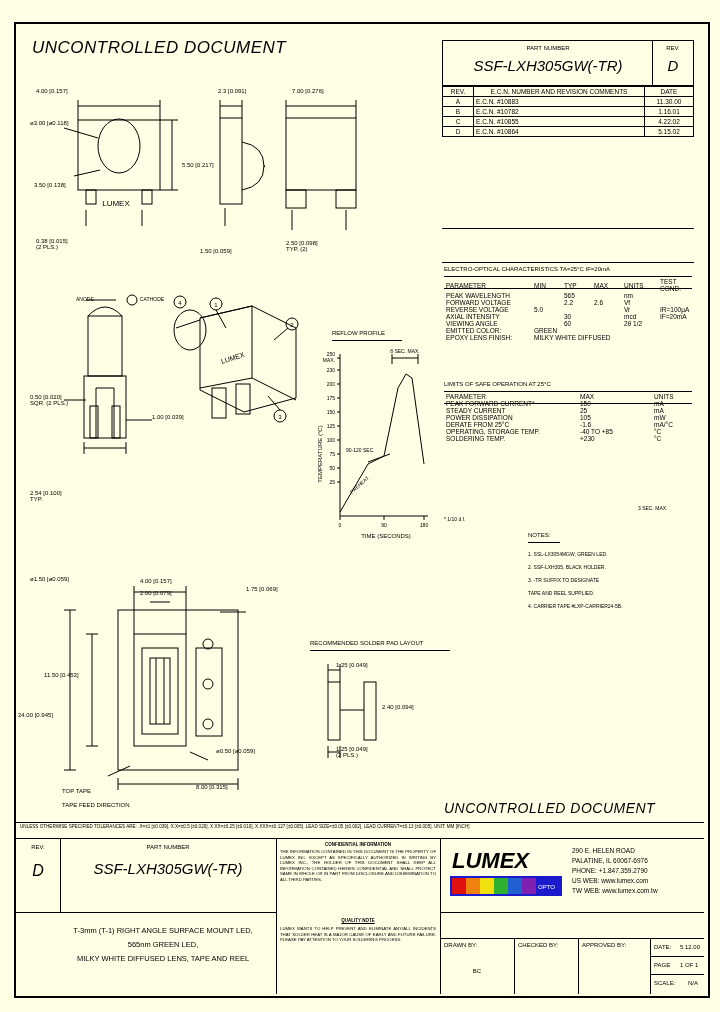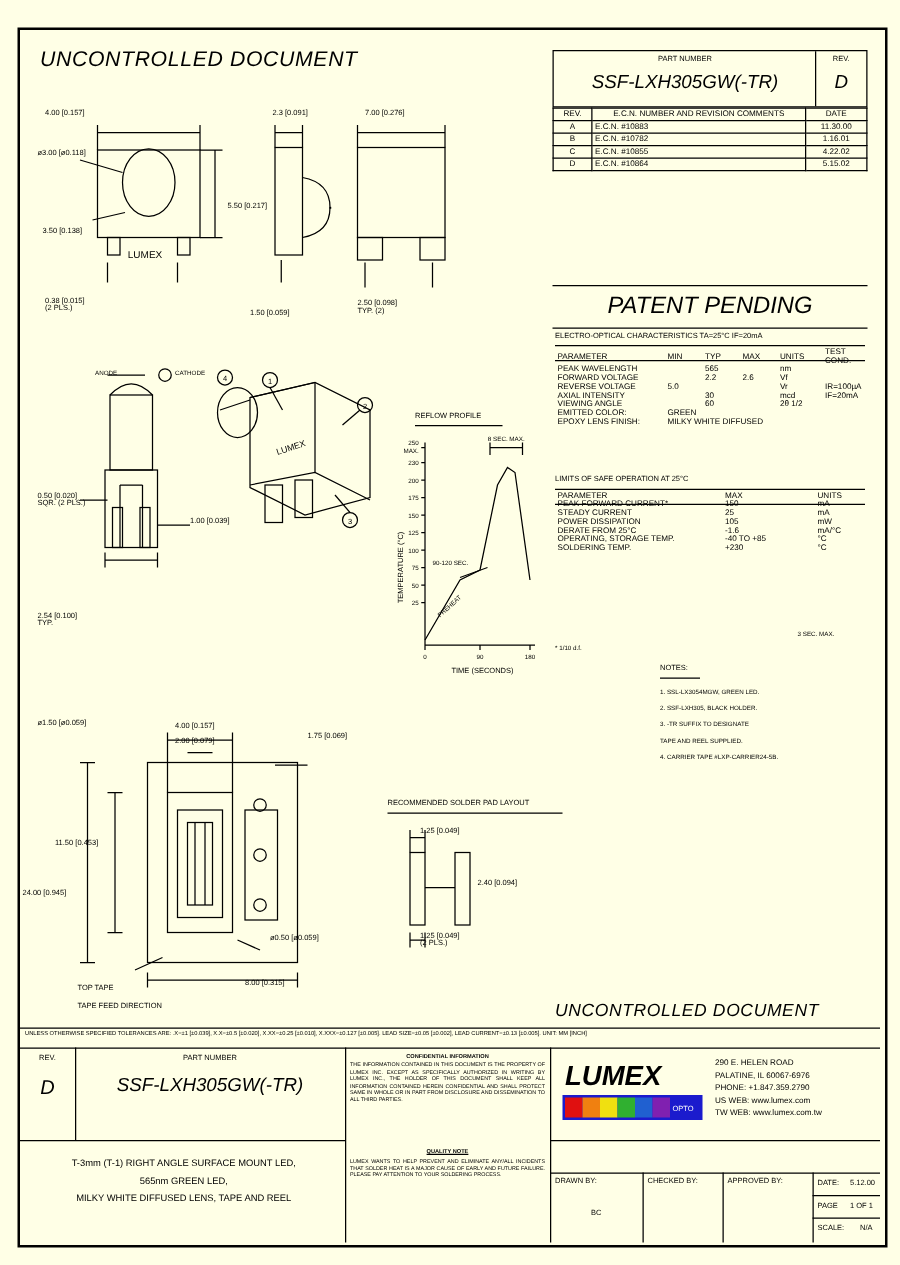--- a/index.html
+++ b/index.html
@@ -70,21 +70,20 @@
     <tr>
       <td style="text-align:center;">D</td>
       <td>E.C.N. #10864</td>
       <td style="text-align:center;">5.15.02</td>
     </tr>
   </tbody>
     </table>
 
   <div class="lineh" style="left:442px;top:228px;width:252px;"></div>
 
-  <div class="abs patent" style="left:442px;top:234px;width:252px;">PATENT PENDING</div>
   <div class="lineh" style="left:442px;top:262px;width:252px;"></div>
 
   <div class="abs xs" style="left:444px;top:266px;width:250px;">ELECTRO-OPTICAL CHARACTERISTICS TA=25°C          IF=20mA</div>
   <table class="nb abs" style="left:444px;top:278px;width:248px;">
     <tbody>
         <tr>
       <td style="width:84px;">PARAMETER</td>
       <td style="width:26px;">MIN</td>
       <td style="width:26px;">TYP</td>
       <td style="width:26px;">MAX</td>
@@ -456,21 +455,21 @@
     <div class="linev" style="left:498px;top:100px;height:56px;"></div>
     <div class="linev" style="left:562px;top:100px;height:56px;"></div>
     <div class="linev" style="left:634px;top:100px;height:56px;"></div>
     <div class="lineh" style="left:634px;top:118px;width:54px;"></div>
     <div class="lineh" style="left:634px;top:136px;width:54px;"></div>
 
     <div class="abs xs ctr" style="left:0;top:6px;width:44px;">REV.</div>
     <div class="abs ctr" style="left:0;top:24px;width:44px;font-size:16px;font-style:italic;">D</div>
     <div class="abs xs ctr" style="left:44px;top:6px;width:216px;">PART NUMBER</div>
     <div class="abs ctr ital" style="left:44px;top:22px;width:216px;font-size:15px;">SSF-LXH305GW(-TR)</div>
-    <div class="abs ctr" style="left:6px;top:86px;width:250px;font-size:7.5px;line-height:14px;white-space:pre-line;">T-3mm (T-1) RIGHT ANGLE SURFACE MOUNT LED,
+    <div class="abs ctr" style="left:22px;top:86px;width:250px;font-size:7.5px;line-height:14px;white-space:pre-line;">T-3mm (T-1) RIGHT ANGLE SURFACE MOUNT LED,
 565nm GREEN LED,
 MILKY WHITE DIFFUSED LENS, TAPE AND REEL</div>
 
     <div class="abs ctr" style="left:262px;top:4px;width:160px;font-size:4.5px;font-weight:bold;">CONFIDENTIAL INFORMATION</div>
     <div class="abs" style="left:264px;top:11px;width:156px;font-size:4.3px;line-height:5.6px;text-align:justify;">THE INFORMATION CONTAINED IN THIS DOCUMENT IS THE PROPERTY OF LUMEX INC. EXCEPT AS SPECIFICALLY AUTHORIZED IN WRITING BY LUMEX INC., THE HOLDER OF THIS DOCUMENT SHALL KEEP ALL INFORMATION CONTAINED HEREIN CONFIDENTIAL AND SHALL PROTECT SAME IN WHOLE OR IN PART FROM DISCLOSURE AND DISSEMINATION TO ALL THIRD PARTIES.</div>
     <div class="abs ctr" style="left:262px;top:80px;width:160px;font-size:4.5px;font-weight:bold;text-decoration:underline;">QUALITY NOTE</div>
     <div class="abs" style="left:264px;top:88px;width:156px;font-size:4.3px;line-height:5.6px;text-align:justify;">LUMEX WANTS TO HELP PREVENT AND ELIMINATE ANY/ALL INCIDENTS THAT SOLDER HEAT IS A MAJOR CAUSE OF EARLY AND FUTURE FAILURE. PLEASE PAY ATTENTION TO YOUR SOLDERING PROCESS.</div>
 
     <div class="abs" style="left:430px;top:6px;width:122px;height:60px;">
       <svg width="122" height="60" viewBox="0 0 122 60">

